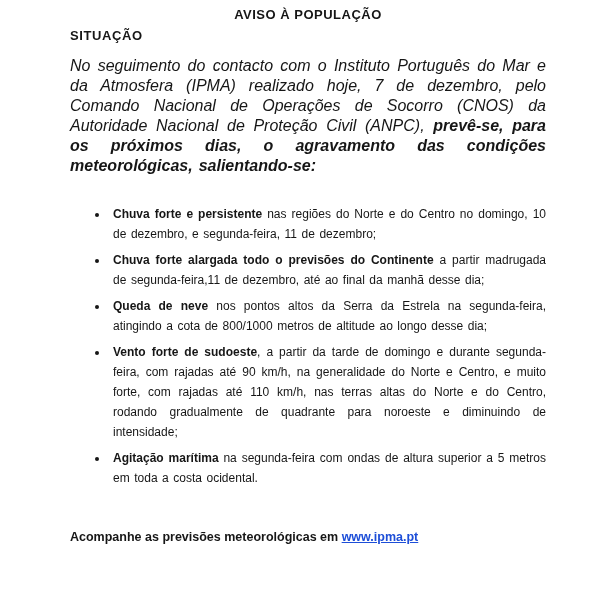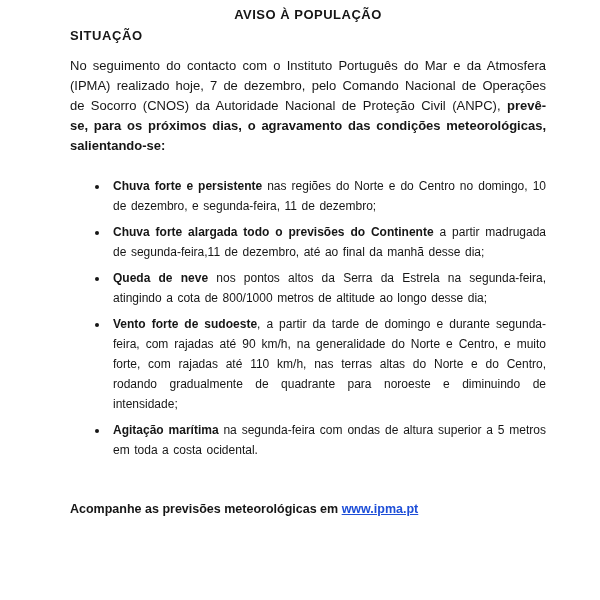--- a/index.html
+++ b/index.html
@@ -32,27 +32,28 @@
     margin-top: 29px;
   }
   .section-heading {
     font-size: 13px;
     font-weight: bold;
     letter-spacing: 0.6px;
     margin-top: 6px;
   }
   .intro {
     margin-top: 13px;
-    font-size: 13px;
+    font-size: 16px;
     line-height: 20px;
     text-align: justify;
     word-spacing: 1.5px;
+    font-style: italic;
   }
   .warning-list {
-    margin-top: 20px;
+    margin-top: 28px;
     padding-left: 39px;
     list-style: disc;
   }
   .warning-list li {
     font-size: 12px;
     line-height: 20px;
     text-align: justify;
     word-spacing: 1.2px;
     margin-bottom: 6px;
     padding-left: 4px;

